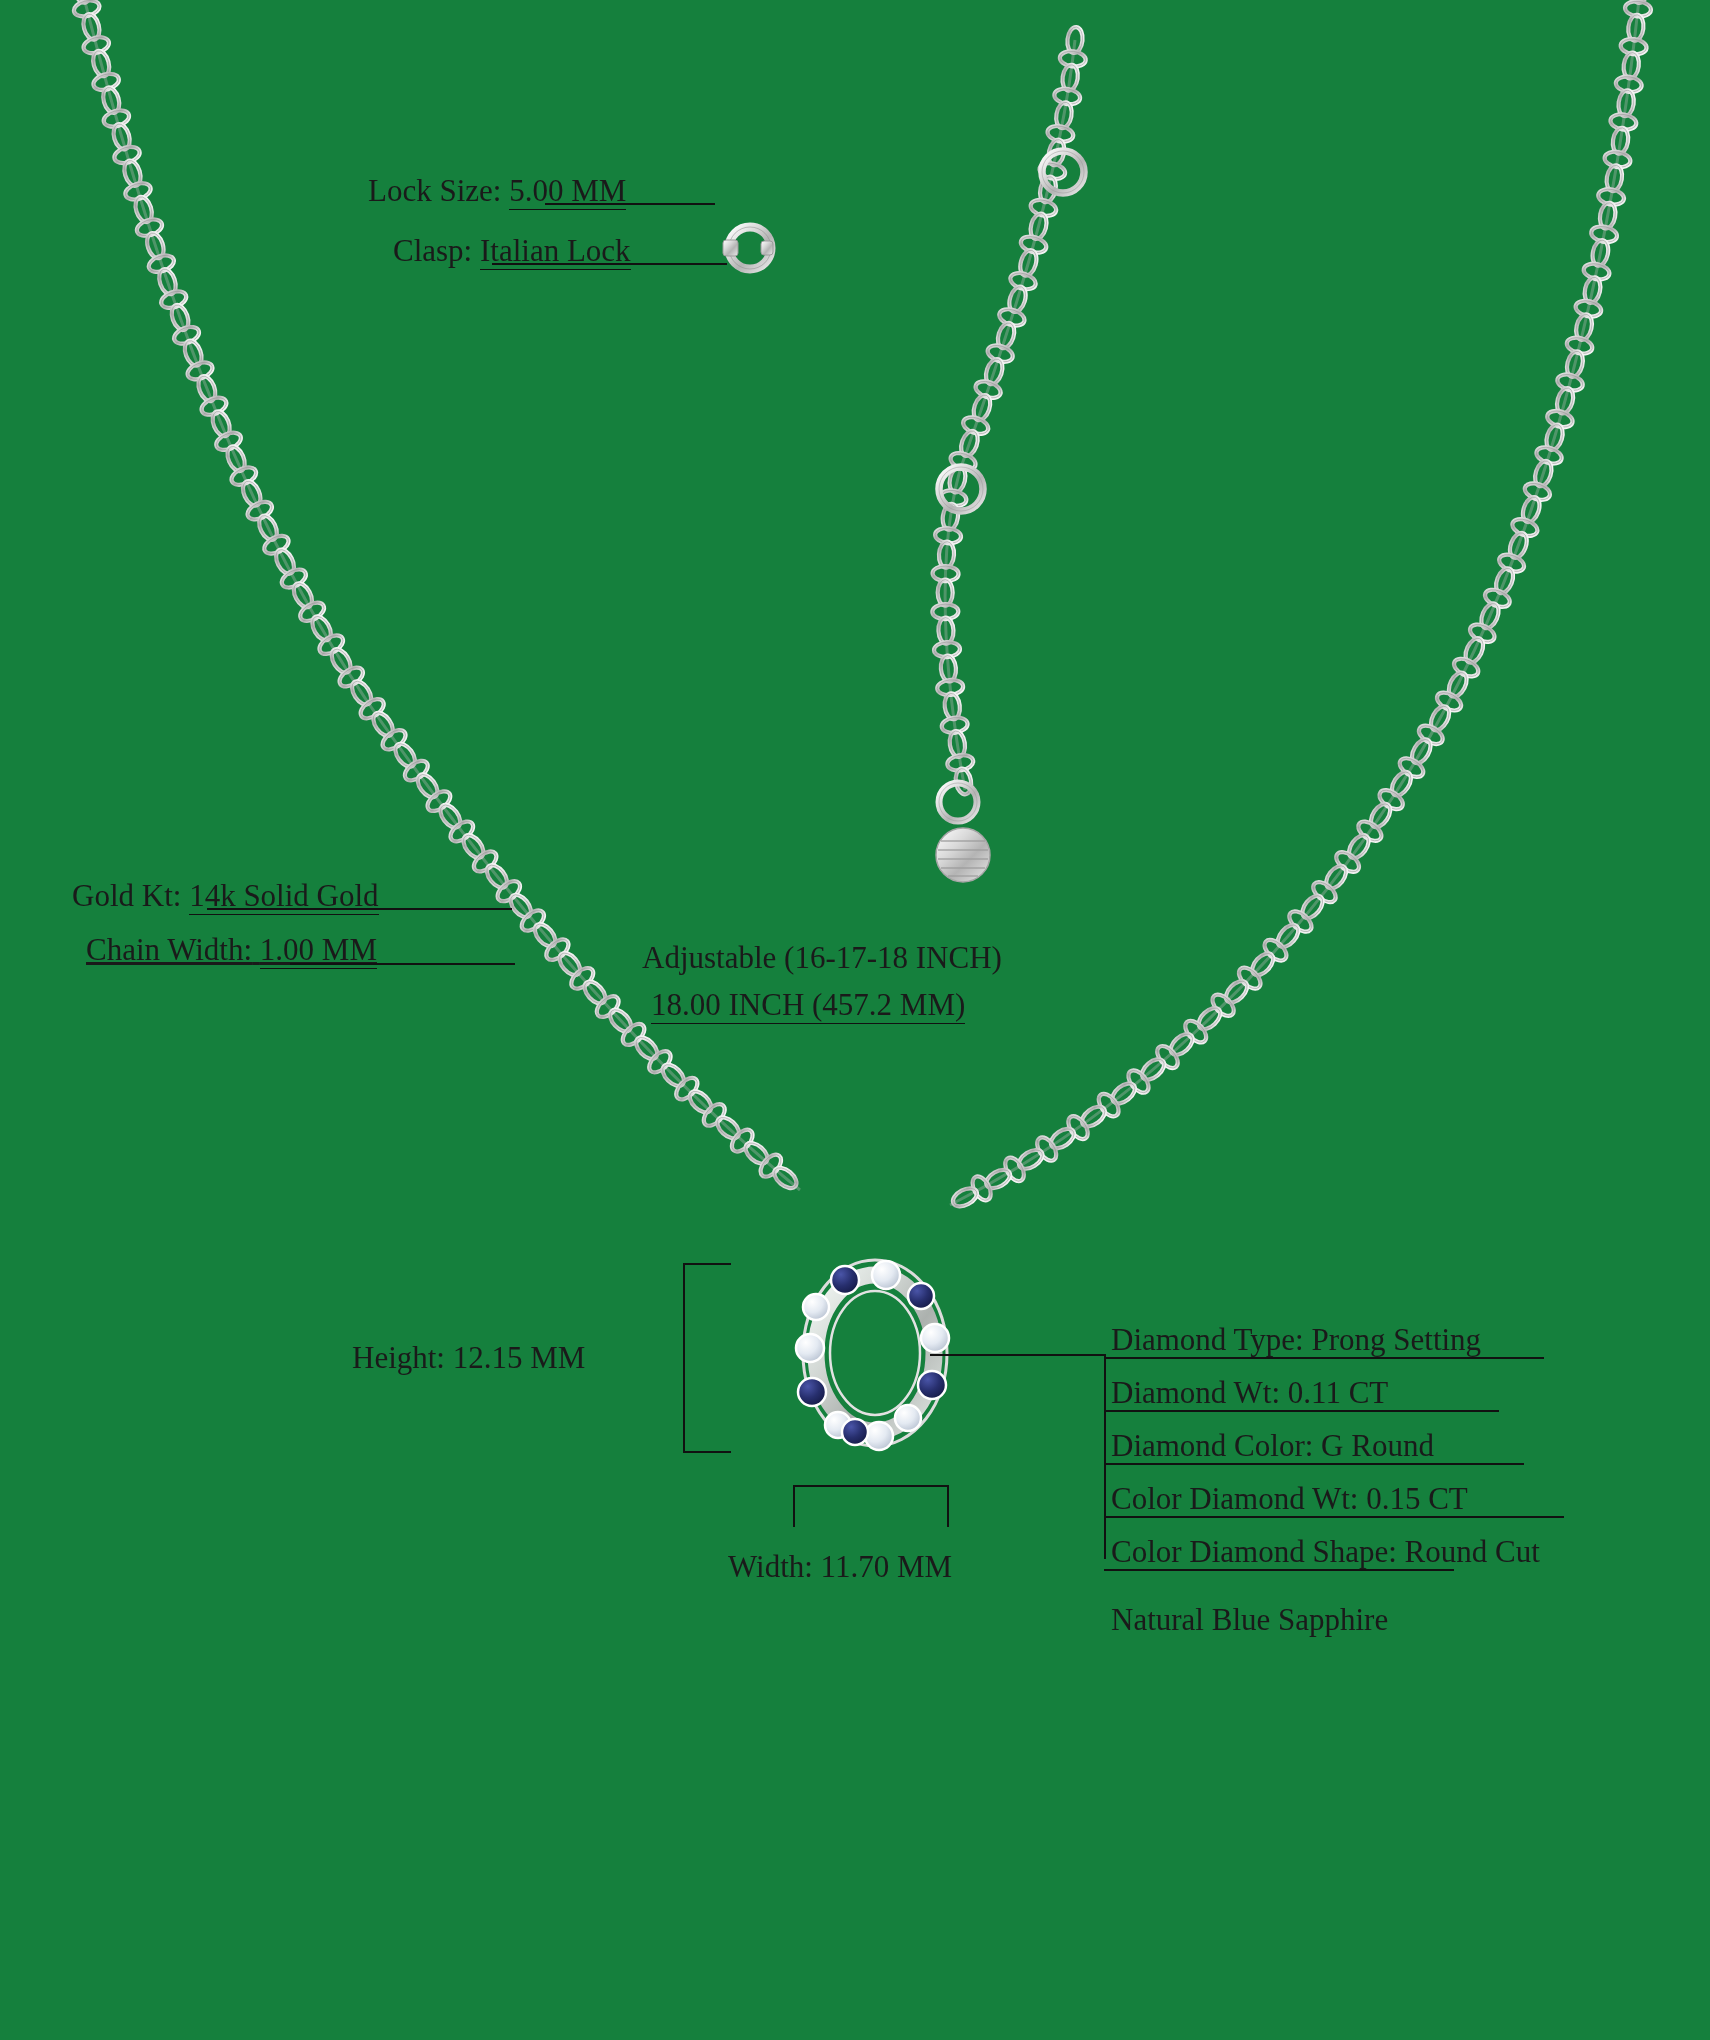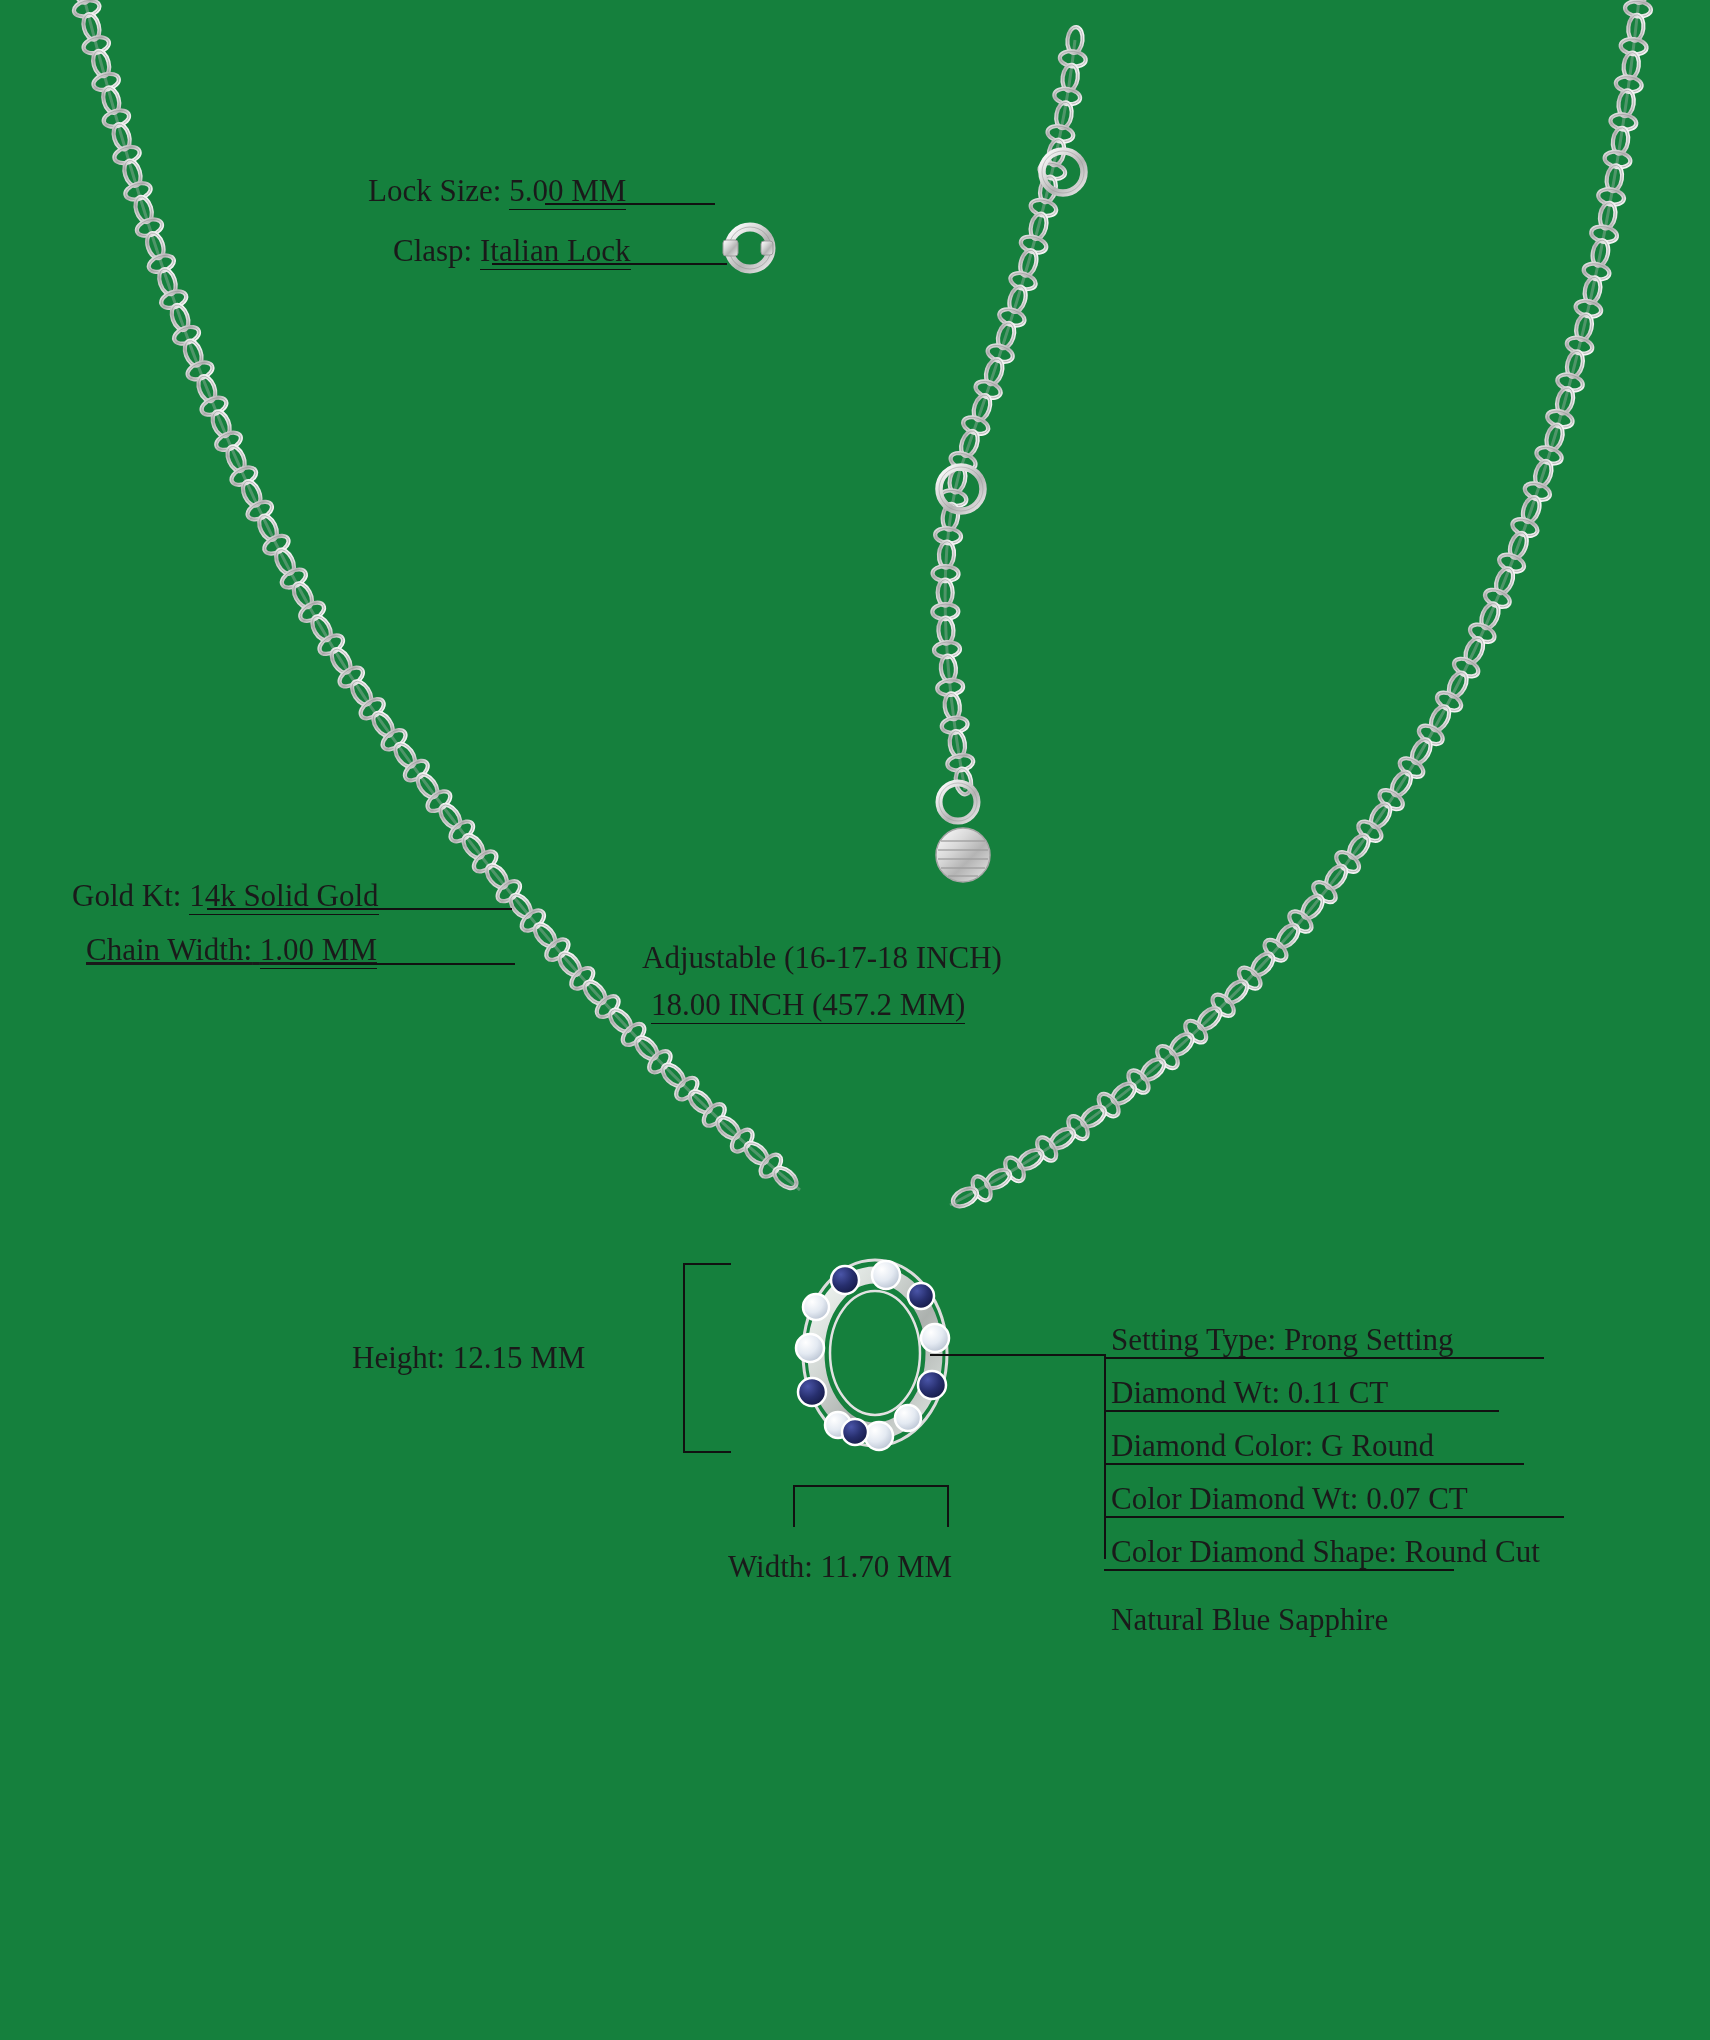--- a/index.html
+++ b/index.html
@@ -384,40 +384,40 @@
   <div class="leader v" style="left:793px; top:1485px; height:42px;"></div>
   <div class="leader v" style="left:947px; top:1485px; height:42px;"></div>
   <div class="ann" style="left:728px; top:1549px;">
     <span>Width: 11.70 MM</span>
   </div>
 
   <div class="leader h" style="left:930px; top:1354px; width:175px;"></div>
   <div class="leader v" style="left:1104px; top:1354px; height:205px;"></div>
 
   <div class="ann" style="left:1111px; top:1322px;">
-    <span>Setting Type:</span>
+    <span>Diamond Type:</span>
     <span>Prong Setting</span>
   </div>
   <div class="leader h" style="left:1104px; top:1357px; width:440px;"></div>
 
   <div class="ann" style="left:1111px; top:1375px;">
     <span>Diamond Wt:</span>
     <span>0.11 CT</span>
   </div>
   <div class="leader h" style="left:1104px; top:1410px; width:395px;"></div>
 
   <div class="ann" style="left:1111px; top:1428px;">
     <span>Diamond Color:</span>
     <span>G Round</span>
   </div>
   <div class="leader h" style="left:1104px; top:1463px; width:420px;"></div>
 
   <div class="ann" style="left:1111px; top:1481px;">
     <span>Color Diamond Wt:</span>
-    <span>0.07 CT</span>
+    <span>0.15 CT</span>
   </div>
   <div class="leader h" style="left:1104px; top:1516px; width:460px;"></div>
 
   <div class="ann" style="left:1111px; top:1534px;">
     <span>Color Diamond Shape:</span>
     <span>Round Cut</span>
   </div>
   <div class="leader h" style="left:1104px; top:1569px; width:350px;"></div>
 
   <div class="ann" style="left:1111px; top:1602px;font-family:Liberation Serif, serif;">

